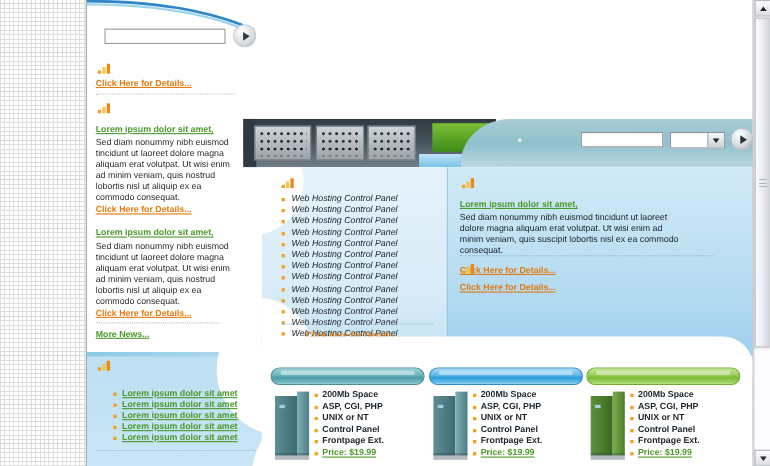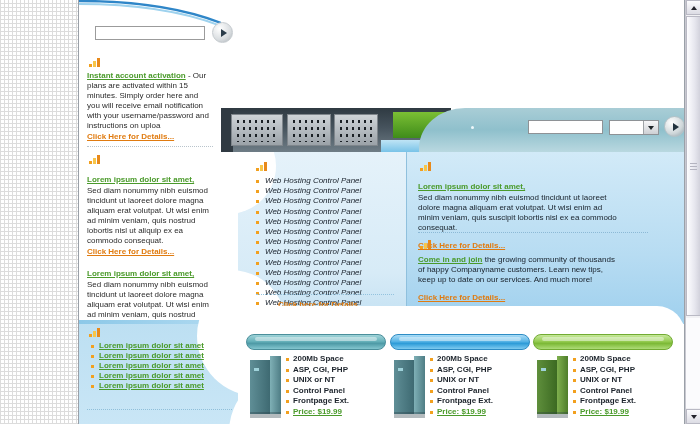--- a/index.html
+++ b/index.html
@@ -201,21 +201,21 @@
     background:#ffffff;
   }
   #leftblue .deco{
     position:absolute;left:148px;top:6px;width:30px;height:24px;
     background-image:radial-gradient(circle,#8fc6e4 1.1px,transparent 1.3px);
     background-size:6px 6px;
   }
   #linklist{
     position:absolute;left:8px;top:8px;width:160px;
   }
-  #linklist ul{margin:4px;padding:0;list-style:none;}
+  #linklist ul{margin:16px;padding:0;list-style:none;}
   #linklist li{
     font-size:8px;line-height:10px;padding-left:8px;position:relative;
   }
   #linklist li:before{
     content:"";position:absolute;left:0;top:4px;width:3px;height:3px;background:#f2a01e;
   }
   #linklist a{color:#4a9a2a;font-weight:bold;text-decoration:underline;}
   #leftblue .botdots{
     position:absolute;left:8px;bottom:14px;width:145px;border-top:1px dotted #8fbfd9;
   }
@@ -405,23 +405,20 @@
     </div>
 
     <div id="leftcol">
 
       <div class="news-block" style="margin-top:10px;">
         <div class="sect-icon">
             <b></b>
             <b></b>
             <b></b>
           </div>
-        <div class="news-body">
-          <a class="news-title" href="#">Instant account activation</a><span> - Our plans are activated within 15 minutes. Simply order here and you will receive email notification with your username/password and instructions on uploa</span>
-        </div>
         <a class="details-link" href="#">Click Here for Details...</a>
       </div>
 
       <div class="hdots" style="margin:5px 0 0 0;width:126px;"></div>
 
       <div class="news-block">
         <div class="sect-icon">
             <b></b>
             <b></b>
             <b></b>
@@ -507,23 +504,20 @@
       </div>
 
       <div id="rdots"></div>
 
       <div class="rblock" id="rblock2">
         <div class="sect-icon" style="margin:0 0 6px 2px;">
             <b></b>
             <b></b>
             <b></b>
           </div>
-        <div class="rbody">
-          <a class="rtitle" href="#">Come in and join</a><span> the growing community of thousands of happy Companyname customers. Learn new tips, keep up to date on our services. And much more!</span>
-        </div>
         <a class="rlink" href="#">Click Here for Details...</a>
       </div>
     </div>
 
     <div id="cutout"></div>
     <div id="cutout-l"></div>
 
     <div id="plans">
 
       <div class="plan" id="plan1">

